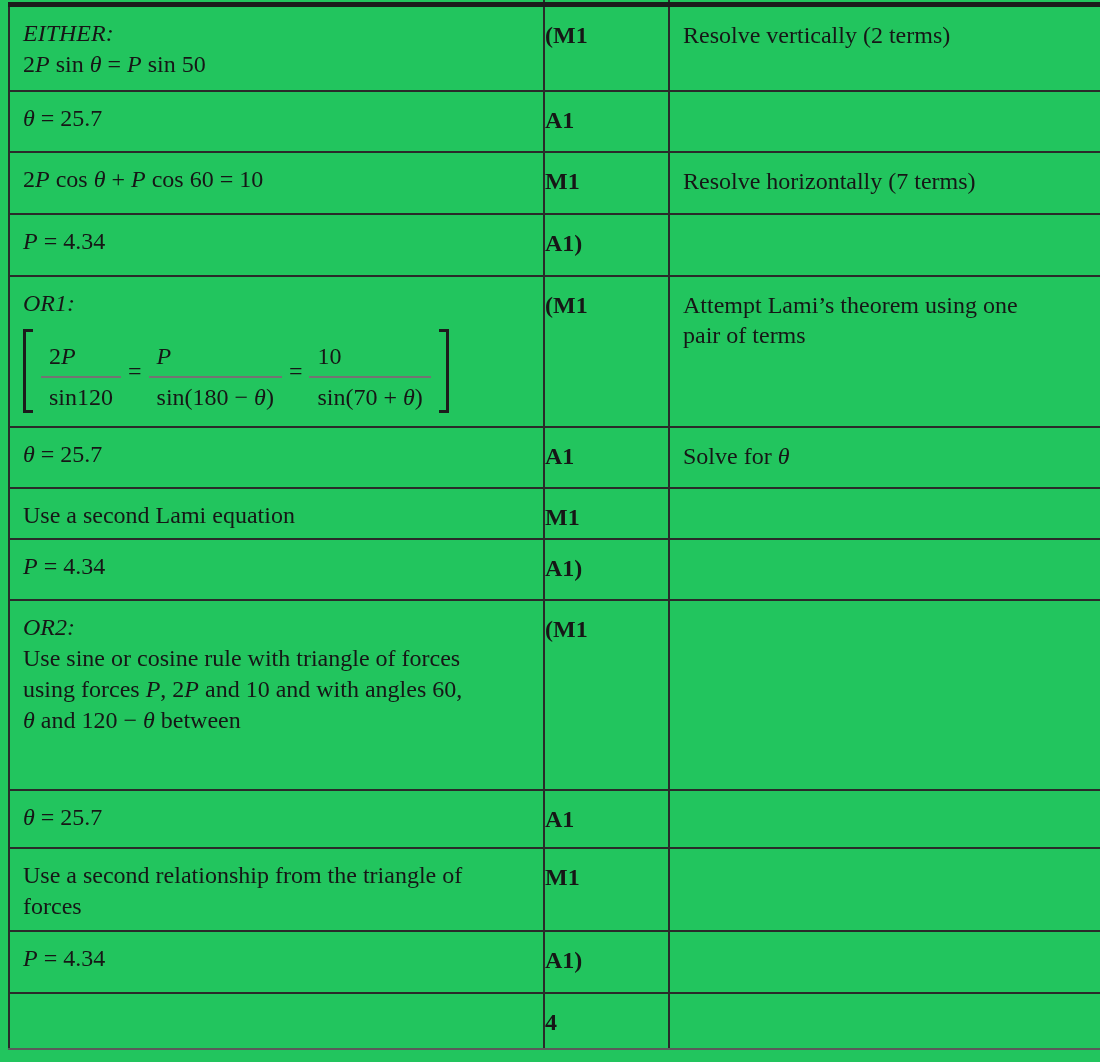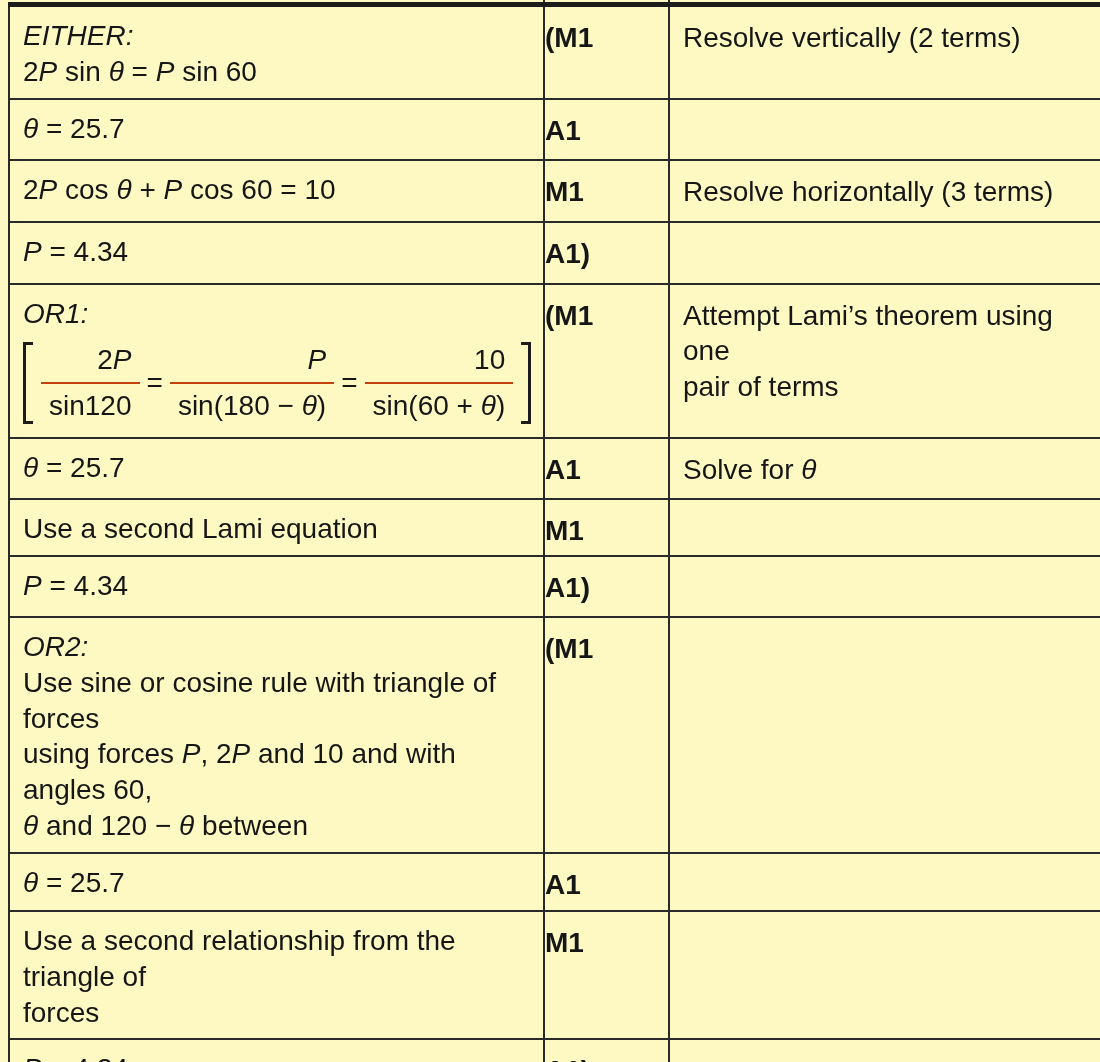--- a/index.html
+++ b/index.html
@@ -3,25 +3,25 @@
 <meta charset="utf-8">
 <style>
   * { box-sizing: border-box; }
   html, body { margin: 0; padding: 0; }
   body { background: #ffffff; }
 
   .page {
     position: relative;
     width: 1100px;
     height: 1062px;
-    background: #fef9c3;
+    background: #22c55e;
     overflow: hidden;
-    font-family: Liberation Sans, sans-serif;
+    font-family: Liberation Serif, serif;
     color: #161616;
-    font-size: 28px;
+    font-size: 24px;
     line-height: 1.28;
   }
 
   
   .sliver { position: absolute; top: 0; width: 2px; height: 7px; background: #2a2a2a; }
   .sliver-1 { left: 543px; }
   .sliver-2 { left: 668px; }
 
   table.mark-table {
     position: absolute;
@@ -76,55 +76,56 @@
     width: max-content;
     margin: 6px 0 0 0;
     padding: 5px 0;
   }
   .brk { align-self: stretch; width: 10px; flex: 0 0 10px; }
   .brk.l { border-left: 3px solid #1c1c1c; border-top: 3px solid #1c1c1c; border-bottom: 3px solid #1c1c1c; margin-right: 8px; }
   .brk.r { border-right: 3px solid #1c1c1c; border-top: 3px solid #1c1c1c; border-bottom: 3px solid #1c1c1c; margin-left: 8px; }
   .frac {
     display: inline-flex;
     flex-direction: column;
-    align-items: flex-end;
+    align-items: flex-start;
     text-align: center;
+    margin-top: 12px;
   }
   .frac .num { padding: 0 8px 4px 8px; }
-  .frac .den { border-top: 2px solid #c2410c; padding: 4px 8px 0 8px; white-space: nowrap; }
+  .frac .den { border-top: 2px solid #737373; padding: 4px 8px 0 8px; white-space: nowrap; }
   .eqsign { margin: 0 7px; }
 </style>
 </head>
 <body>
 
 <div class="page">
   <div class="sliver sliver-1"></div>
   <div class="sliver sliver-2"></div>
 
   <table class="mark-table">
     <colgroup>
       <col class="c-work">
       <col class="c-mark">
       <col class="c-comment">
     </colgroup>
     <tbody>
         <tr>
-          <td class="work"><span class="it">EITHER:</span><br><span class="rm">2</span><span class="it">P</span><span class="rm"> sin </span><span class="it">θ</span><span class="rm"> = </span><span class="it">P</span><span class="rm"> sin 60</span></td>
+          <td class="work"><span class="it">EITHER:</span><br><span class="rm">2</span><span class="it">P</span><span class="rm"> sin </span><span class="it">θ</span><span class="rm"> = </span><span class="it">P</span><span class="rm"> sin 50</span></td>
           <td class="mark">(M1</td>
           <td class="comment"><span class="rm">Resolve vertically (2 terms)</span></td>
         </tr>
         <tr>
           <td class="work"><span class="it">θ</span><span class="rm"> = 25.7</span></td>
           <td class="mark">A1</td>
           <td class="comment"></td>
         </tr>
         <tr>
           <td class="work"><span class="rm">2</span><span class="it">P</span><span class="rm"> cos </span><span class="it">θ</span><span class="rm"> + </span><span class="it">P</span><span class="rm"> cos 60 = 10</span></td>
           <td class="mark">M1</td>
-          <td class="comment"><span class="rm">Resolve horizontally (3 terms)</span></td>
+          <td class="comment"><span class="rm">Resolve horizontally (7 terms)</span></td>
         </tr>
         <tr>
           <td class="work"><span class="it">P</span><span class="rm"> = 4.34</span></td>
           <td class="mark">A1)</td>
           <td class="comment"></td>
         </tr>
         <tr>
           <td class="work">
             <div><span class="it">OR1:</span></div>
             <div class="eq">
@@ -134,21 +135,21 @@
                 <span class="den"><span class="rm">sin120</span></span>
               </span>
               <span class="eqsign">=</span>
               <span class="frac">
                 <span class="num"><span class="it">P</span></span>
                 <span class="den"><span class="rm">sin</span><span class="rm">(180 − </span><span class="it">θ</span><span class="rm">)</span></span>
               </span>
               <span class="eqsign">=</span>
               <span class="frac">
                 <span class="num"><span class="rm">10</span></span>
-                <span class="den"><span class="rm">sin</span><span class="rm">(60 + </span><span class="it">θ</span><span class="rm">)</span></span>
+                <span class="den"><span class="rm">sin</span><span class="rm">(70 + </span><span class="it">θ</span><span class="rm">)</span></span>
               </span>
               <span class="brk r"></span>
             </div>
           </td>
           <td class="mark">(M1</td>
           <td class="comment"><span class="rm">Attempt Lami’s theorem using one</span><br><span class="rm">pair of terms</span></td>
         </tr>
         <tr>
           <td class="work"><span class="it">θ</span><span class="rm"> = 25.7</span></td>
           <td class="mark">A1</td>

